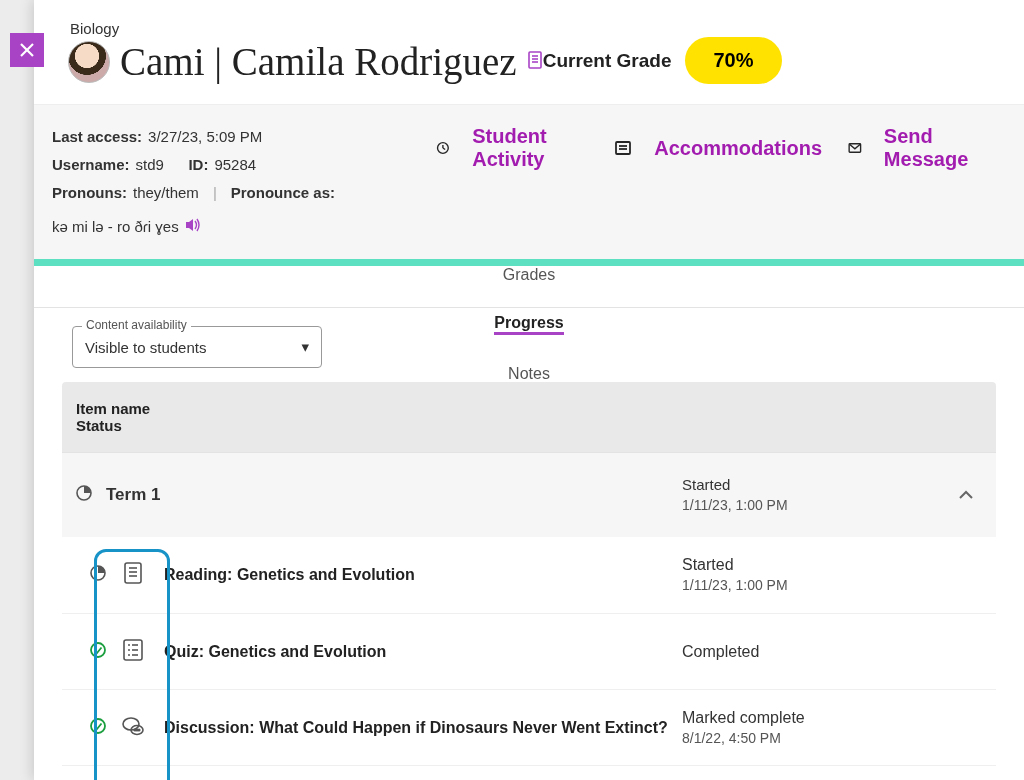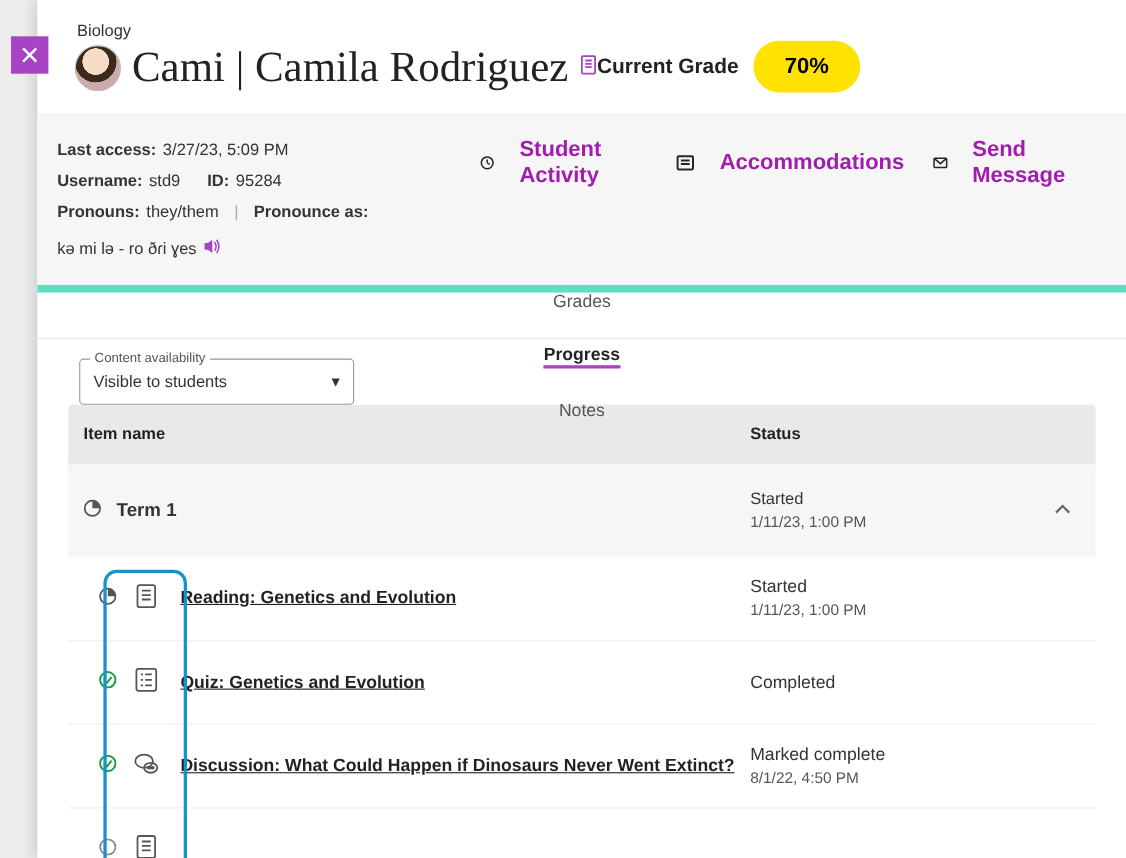--- a/index.html
+++ b/index.html
@@ -89,21 +89,21 @@
     border-bottom: 1px solid #e3e3e3;
     height: 42px;
     align-items: center;
     flex-direction: column;
   }
   .tab {
     font-size: 16px; color: #555; cursor: pointer;
     height: 52px; display:flex; align-items:center;
   }
   .tab.active { color: #222; font-weight:600; border-bottom: 3px solid #a843c6; }
-  .filter-row { padding: 18px 38px 0 38px; }
+  .filter-row { padding: 18px 38px 14px 38px; }
   .fieldset-wrap {
     position: relative;
     width: 250px;
   }
   .fieldset-legend {
     position: absolute;
     top: -8px;
     left: 10px;
     background: #fff;
     padding: 0 4px;
@@ -118,21 +118,21 @@
     display:flex; align-items:center; justify-content:space-between;
     font-size: 15px; color:#333;
     cursor:pointer;
   }
   .table-wrap { padding: 0 28px; }
   .table-head {
     background: #e9e9e9;
     display:flex;
     border-radius: 4px 4px 0 0;
     padding: 18px 14px;
-    font-weight:700; font-size:15px; color:#222;
+    font-weight:700; font-size:15px; color:#222;flex-direction:column;
   }
   .col-name { flex: 1; }
   .col-status { width: 300px; }
   .term-row {
     display:flex; align-items:center;
     background:#f6f6f6;
     padding: 22px 14px;
     border-top:1px solid #e3e3e3;
   }
   .term-row .t-icon { width:18px; margin-right:12px; }
@@ -159,21 +159,20 @@
   .item-row:first-child { border-top: none; }
   .item-row .i-icons {
     width: 82px;
     display:flex; align-items:center; gap:14px;
     padding-left: 14px;
   }
   .item-row .i-name {
     flex:1;
     font-size:16px; font-weight:700; color:#222;
     padding-left: 6px;
-    text-decoration: underline;
   }
   .item-row .i-status { width:300px; font-size:16px; color:#333; line-height:20px;}
   .item-row .i-status .sub { color:#555; font-size:14px;}
   .ci-circle { width:16px; height:16px; }
   .doc-ic { width:26px; height:26px; color:#555;}
   .pipe { color:#aaa; padding: 0 8px;}
   .spk-ic { color:#a843c6; }
 </style>
 </head>
 <body>

